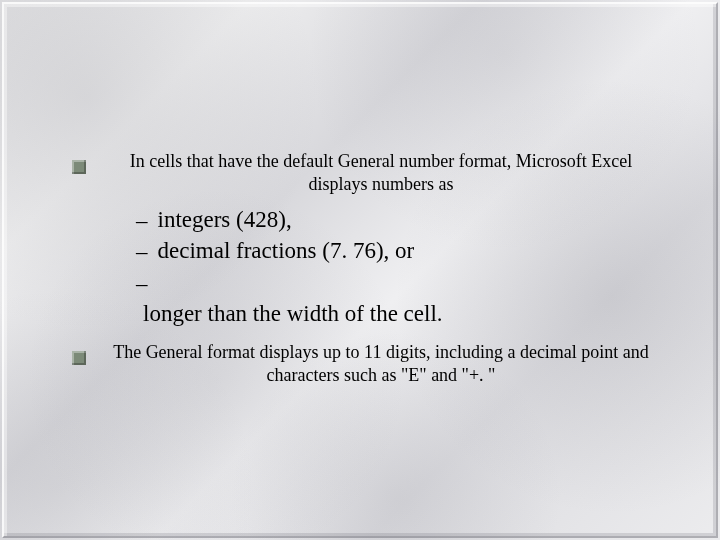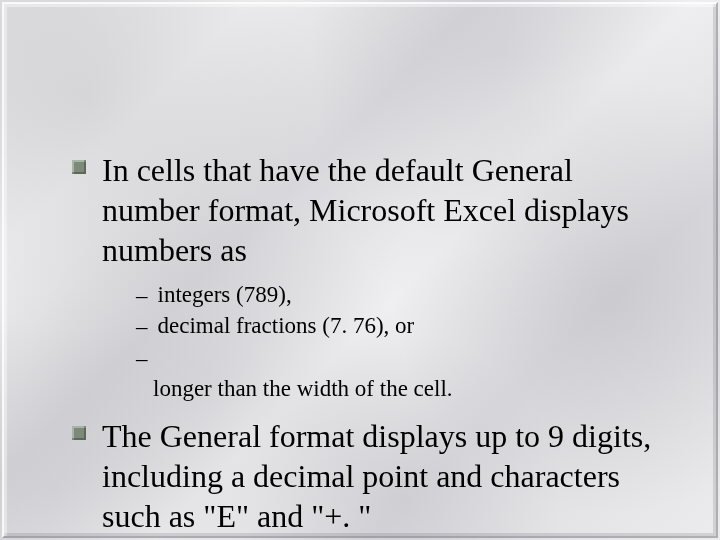--- a/index.html
+++ b/index.html
@@ -47,39 +47,40 @@
   }
   .lvl1 .bullet {
     flex: 0 0 auto;
     width: 14px; height: 14px;
     margin-top: 10px;
     margin-right: 16px;
     background: #7c8a78;
     box-shadow: inset -2px -2px 0 rgba(0,0,0,0.25), inset 2px 2px 0 rgba(255,255,255,0.35);
   }
   .lvl1 .text {
-    font-size: 32px;
+    font-size: 18px;
     line-height: 1.25;
+    text-align: center;
   }
   .lvl2-block {
     margin: 10px 0 12px 64px;
   }
   .lvl2 {
     display: flex;
     align-items: flex-start;
     font-size: 23px;
     line-height: 1.32;
   }
   .lvl2 .dash {
     flex: 0 0 auto;
     margin-right: 10px;
     margin-top: 1px;
   }
   .lvl2.cont {
-    margin-left: 17px;
+    margin-left: 7px;
   }
   .lvl2.cont .cont-text {
     font-size: 23px;
     line-height: 1.32;
   }
 </style>
 </head>
 <body>
 
 <div class="frame"></div>
@@ -87,32 +88,32 @@
 <div class="content">
 
   <div class="lvl1">
     <span class="bullet"></span>
     <span class="text">In cells that have the default General number format, Microsoft Excel displays numbers as</span>
   </div>
 
   <div class="lvl2-block">
     <div class="lvl2">
       <span class="dash">–</span>
-      <span> integers (789),</span>
+      <span> integers (428),</span>
     </div>
     <div class="lvl2">
       <span class="dash">–</span>
       <span>decimal fractions (7. 76), or</span>
     </div>
     <div class="lvl2">
       <span class="dash">–</span>
     </div>
     <div class="lvl2 cont">
       <span class="cont-text">longer than the width of the cell.</span>
     </div>
   </div>
 
   <div class="lvl1">
     <span class="bullet"></span>
-    <span class="text">The General format displays up to 9 digits, including a decimal point and characters such as "E" and "+. "</span>
+    <span class="text">The General format displays up to 11 digits, including a decimal point and characters such as "E" and "+. "</span>
   </div>
 
 </div>
 
 </body></html>

